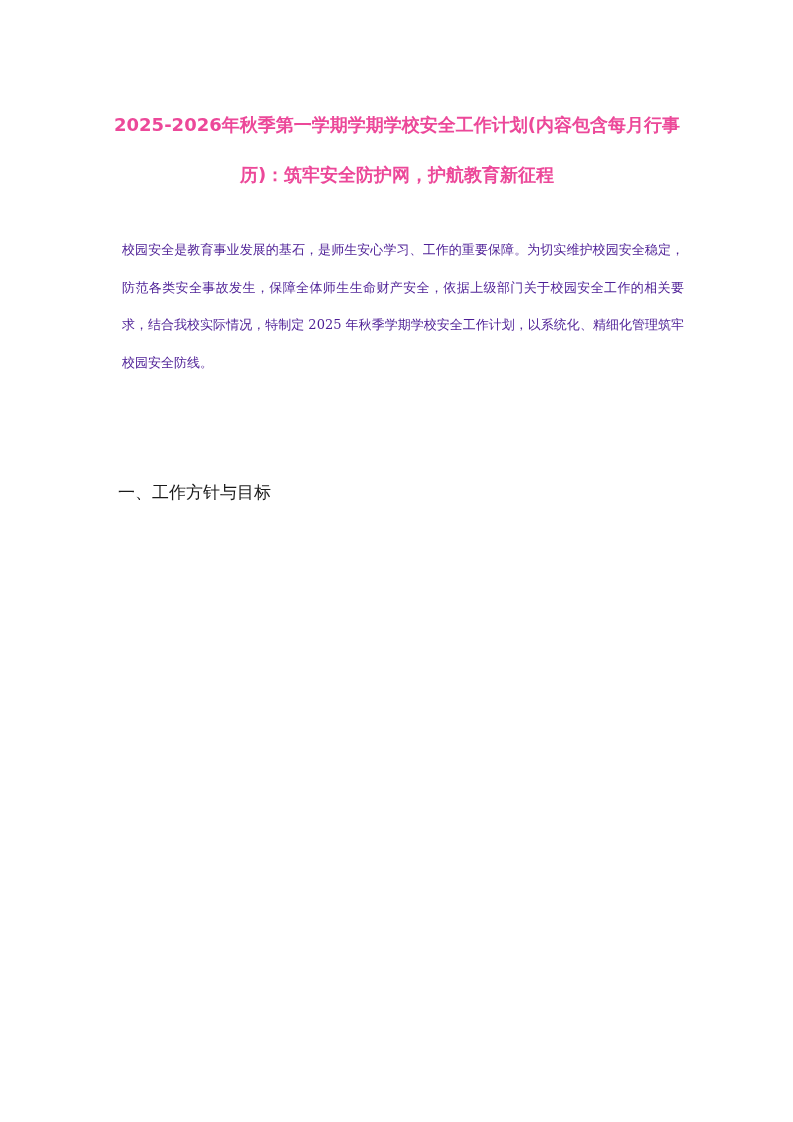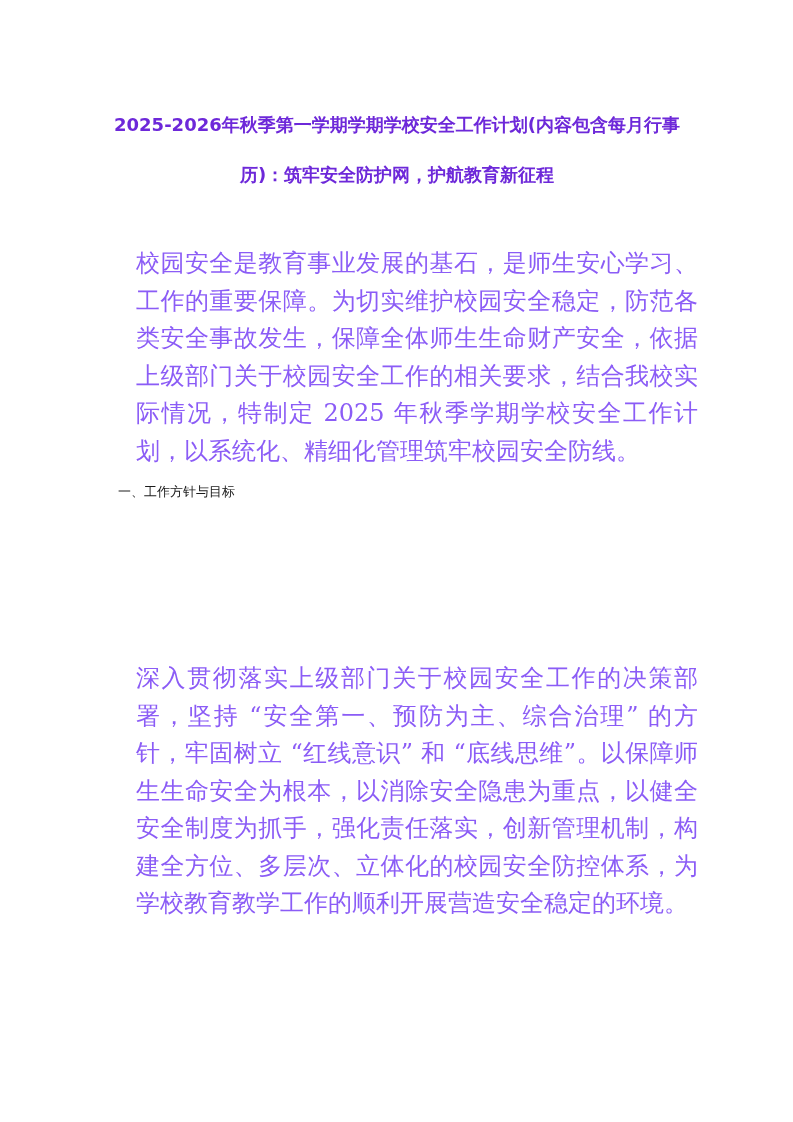--- a/index.html
+++ b/index.html
@@ -25,38 +25,38 @@
     .title {
       position: absolute;
       left: 112px;
       top: 100px;
       width: 570px;
       text-align: center;
       font-family: "DejaVu Sans", "Liberation Sans", sans-serif;
       font-weight: bold;
       font-size: 18px;
       line-height: 50px;
-      color: #6d28d9;
+      color: #ec4899;
       letter-spacing: 0px;
     }
     .para {
       position: absolute;
       left: 118px;
       width: 562px;
-      font-size: 24px;
+      font-size: 13px;
       line-height: 37.5px;
       text-align: justify;
       text-align-last: left;
-      color: #8b5cf6;
-      margin: 18px;
+      color: #4c1d95;
+      margin: 4px;
     }
     .heading {
       position: absolute;
       left: 118px;
-      font-size: 13px;
+      font-size: 17px;
       line-height: 30px;
       color: #1a1a1a;
       margin: 0;
     }
     #intro { top: 227px; }
     #h1 { top: 477px; }
     #h1-1 { top: 562px; left: 114px; }
     #body1 { top: 642px; }
     #h1-2 { top: 932px; left: 114px; }
   </style>
@@ -64,15 +64,14 @@
 <body>
 
 <div class="page">
   <div class="title" id="title">2025-2026年秋季第一学期学期学校安全工作计划(内容包含每月行事历)：筑牢安全防护网，护航教育新征程</div>
 
   <p class="para" id="intro">校园安全是教育事业发展的基石，是师生安心学习、工作的重要保障。为切实维护校园安全稳定，防范各类安全事故发生，保障全体师生生命财产安全，依据上级部门关于校园安全工作的相关要求，结合我校实际情况，特制定 2025 年秋季学期学校安全工作计划，以系统化、精细化管理筑牢校园安全防线。</p>
 
   <p class="heading" id="h1">一、工作方针与目标</p>
 
 
-  <p class="para" id="body1">深入贯彻落实上级部门关于校园安全工作的决策部署，坚持 “安全第一、预防为主、综合治理” 的方针，牢固树立 “红线意识” 和 “底线思维”。以保障师生生命安全为根本，以消除安全隐患为重点，以健全安全制度为抓手，强化责任落实，创新管理机制，构建全方位、多层次、立体化的校园安全防控体系，为学校教育教学工作的顺利开展营造安全稳定的环境。</p>
 
 </div>
 
 </body></html>

